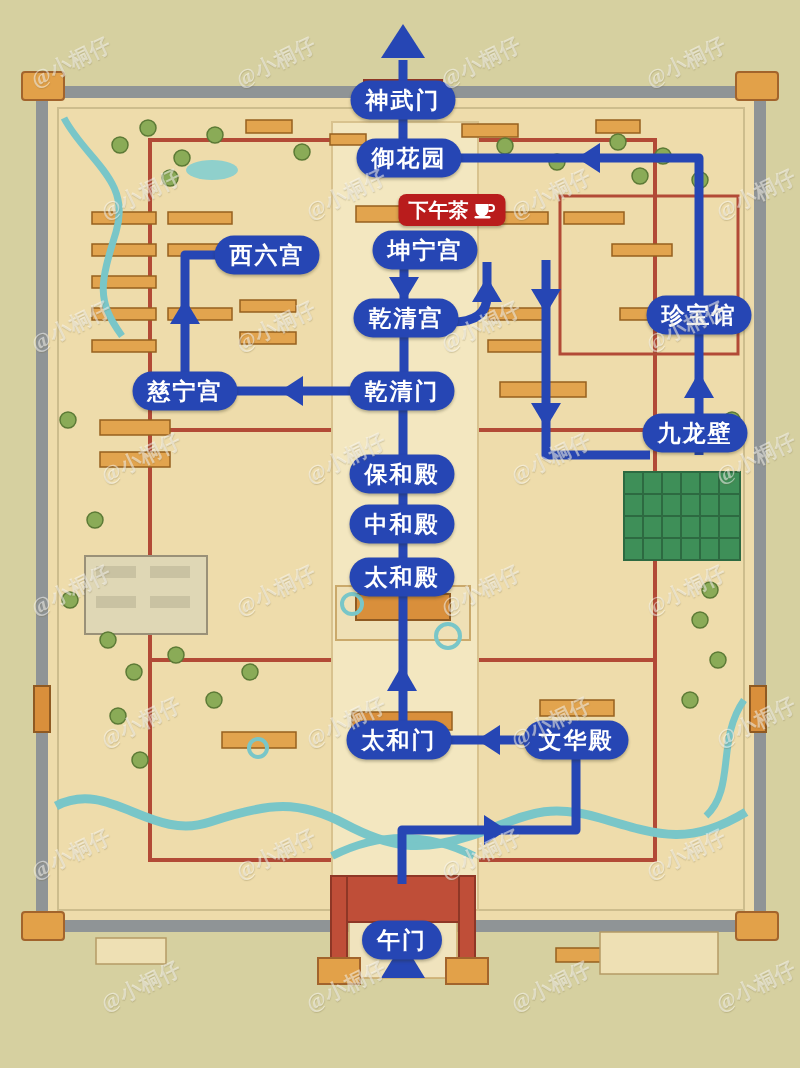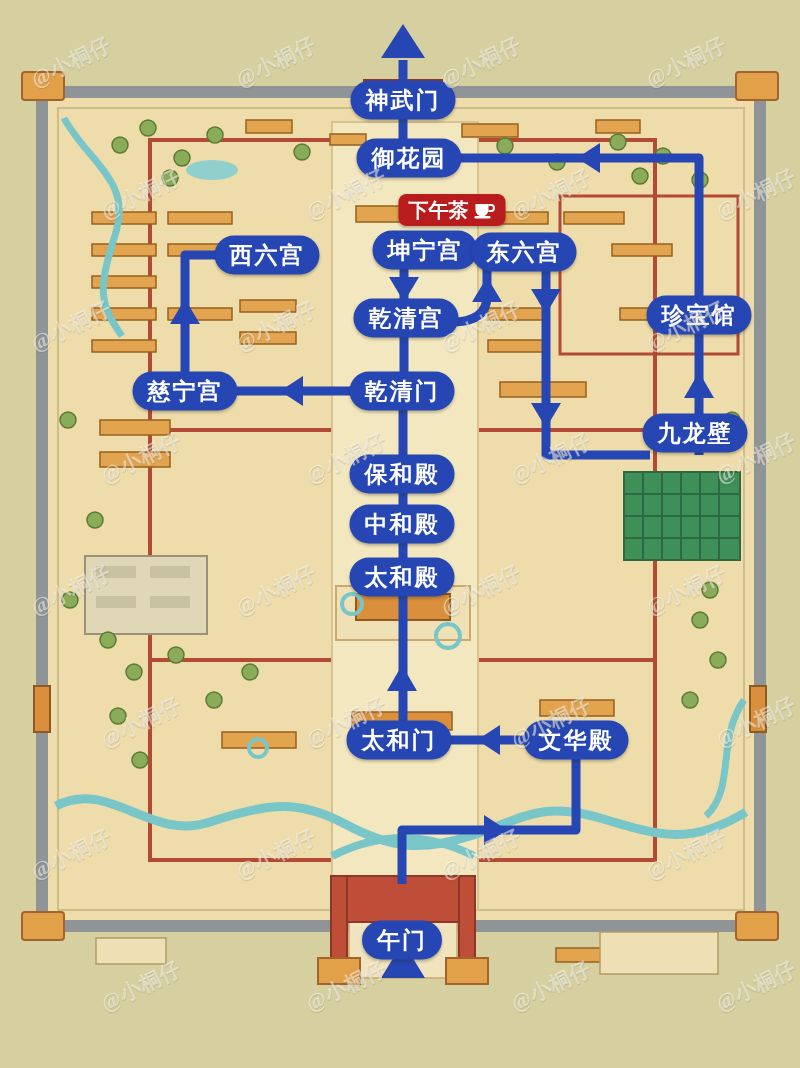--- a/index.html
+++ b/index.html
@@ -199,21 +199,20 @@
       <polygon points="402,665 387,691 417,691"></polygon>
       <polygon points="477,740 500,725 500,755"></polygon>
       <polygon points="507,830 484,815 484,845"></polygon>
     </g>
   </svg>
 
   <div class="pill" style="left:403px;top:100px">神武门</div>
   <div class="pill" style="left:409px;top:158px">御花园</div>
   <div class="pill" style="left:267px;top:255px">西六宫</div>
   <div class="pill" style="left:425px;top:250px">坤宁宫</div>
-  <div class="pill" style="left:524px;top:252px">东六宫</div>
   <div class="pill" style="left:406px;top:318px">乾清宫</div>
   <div class="pill" style="left:699px;top:315px">珍宝馆</div>
   <div class="pill" style="left:185px;top:391px">慈宁宫</div>
   <div class="pill" style="left:402px;top:391px">乾清门</div>
   <div class="pill" style="left:695px;top:433px">九龙壁</div>
   <div class="pill" style="left:402px;top:524px">中和殿</div>
   <div class="pill" style="left:402px;top:474px">保和殿</div>
   <div class="pill" style="left:402px;top:577px">太和殿</div>
   <div class="pill" style="left:399px;top:740px">太和门</div>
   <div class="pill" style="left:576px;top:740px">文华殿</div>

